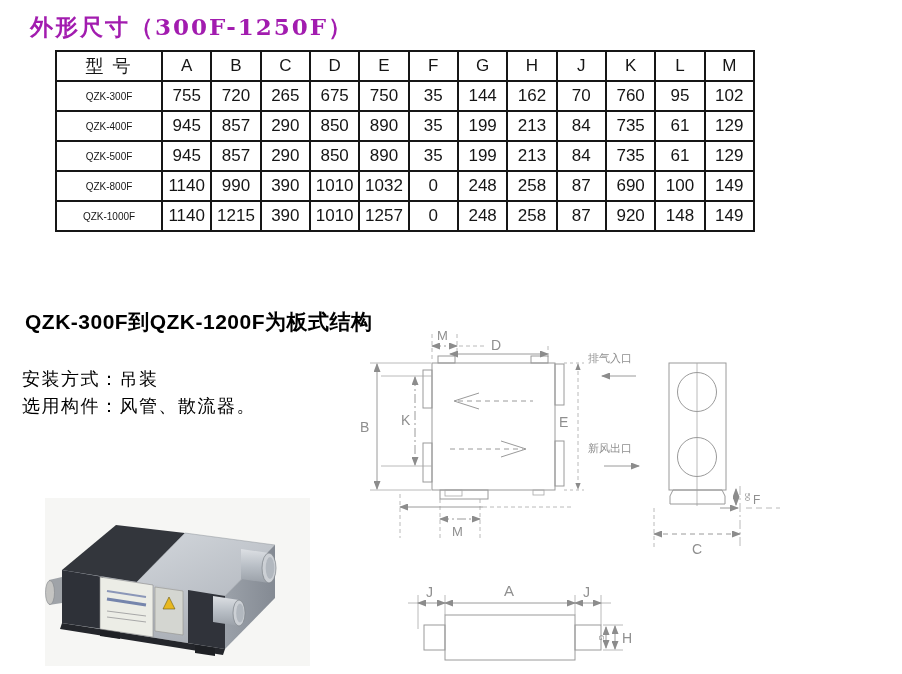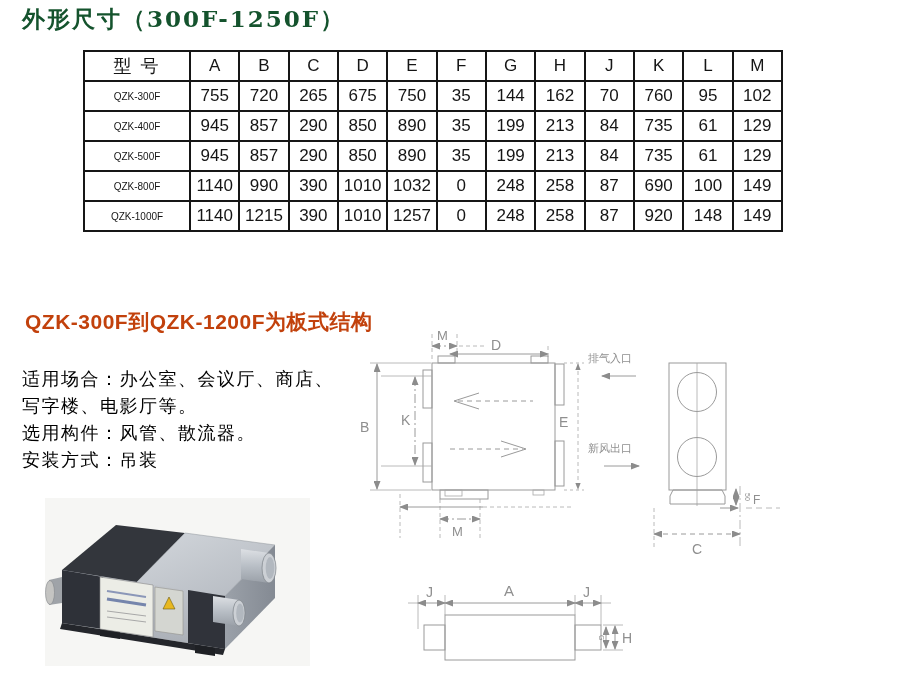--- a/index.html
+++ b/index.html
@@ -1,38 +1,38 @@
 <!DOCTYPE html>
 <html><head>
 <meta charset="utf-8">
 <style>
   html,body{margin:0;padding:0;}
   body{
     width:902px;height:674px;background:#ffffff;position:relative;overflow:hidden;
     font-family:"Liberation Sans",sans-serif;color:#111;
   }
   .title{
-    position:absolute;left:22px;top:4px;margin:0;
+    position:absolute;left:22px;top:4px;margin:8px;
     font-family:"DejaVu Serif",serif;font-weight:bold;
-    font-size:23px;letter-spacing:2px;color:#14532d;text-align:right;
+    font-size:23px;letter-spacing:2px;color:#a21caf;text-align:right;
   }
   table.dim{
     position:absolute;left:55px;top:50px;width:700px;
-    border-collapse:collapse;table-layout:fixed;margin-left:28px;
+    border-collapse:collapse;table-layout:fixed;
   }
   table.dim th,table.dim td{
     border:2px solid #161616;text-align:center;vertical-align:middle;
     height:28px;padding:0;font-size:17px;font-weight:normal;color:#151515;
     font-family:"Liberation Sans",sans-serif;white-space:nowrap;overflow:hidden;
   }
   table.dim th:first-child{width:104px;font-size:18px;letter-spacing:2px;}
   table.dim td:first-child{font-size:10px;}
   .note{
     position:absolute;left:25px;top:308px;margin:0;
-    font-size:21px;font-weight:bold;color:#c2410c;letter-spacing:0.5px;
+    font-size:21px;font-weight:bold;color:#000000;letter-spacing:0.5px;
   }
   .info{
     position:absolute;left:22px;top:366px;width:318px;
     font-size:18px;line-height:27px;color:#000;letter-spacing:1.5px;
   }
   .info p{margin:0;}
   svg{position:absolute;}
   #photo{left:45px;top:498px;}
   #topview{left:355px;top:326px;}
   #sideview{left:650px;top:348px;}
@@ -139,23 +139,22 @@
         <td>920</td>
         <td>148</td>
         <td>149</td>
       </tr>
     </tbody>
 </table>
 
 <p class="note">QZK-300F到QZK-1200F为板式结构</p>
 
 <div class="info">
-  <p>适用场合：办公室、会议厅、商店、写字楼、电影厅等。</p>
+  <p>安装方式：吊装</p>
   <p>选用构件：风管、散流器。</p>
-  <p>安装方式：吊装</p>
 </div>
 
 <svg id="photo" width="265" height="168" viewBox="0 0 265 168">
   <defs>
     <linearGradient id="g-top" x1="0" y1="0" x2="1" y2="1">
       <stop offset="0" stop-color="#d3d7dc"></stop>
         <stop offset="1" stop-color="#b4b9c0"></stop>
     </linearGradient>
     <linearGradient id="g-front" x1="0" y1="0" x2="0" y2="1">
       <stop offset="0" stop-color="#c6cad0"></stop>

